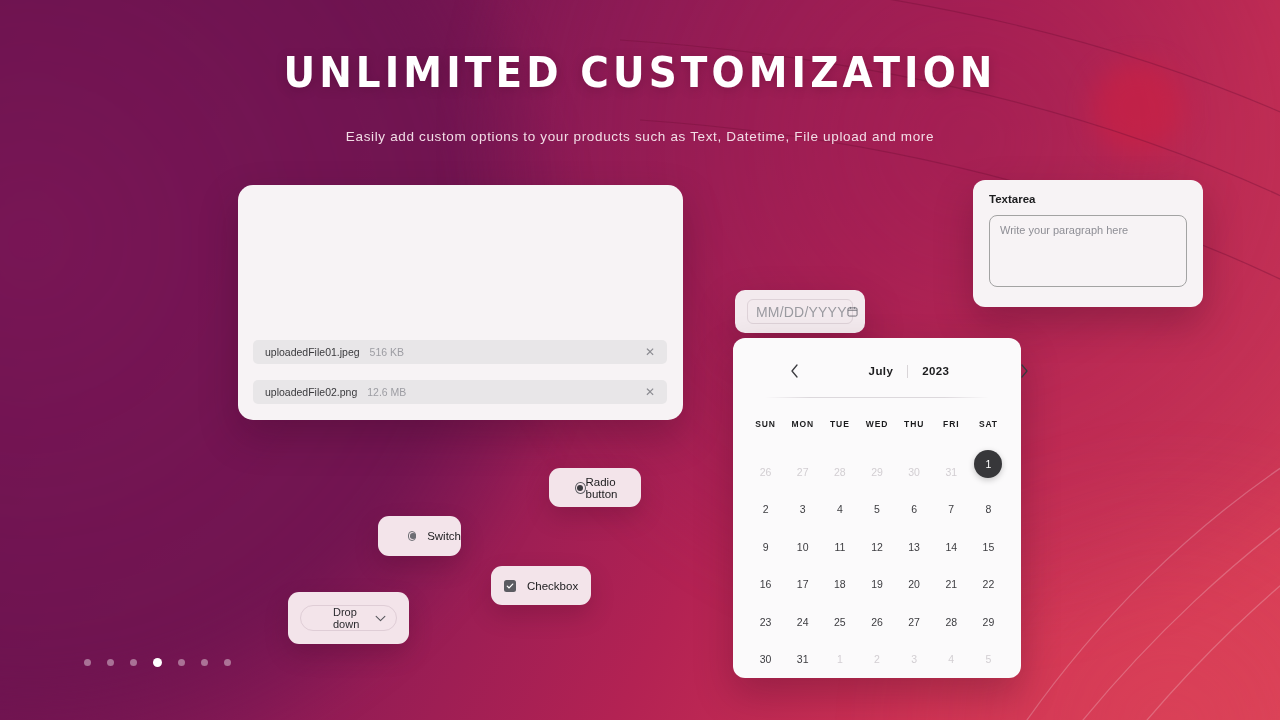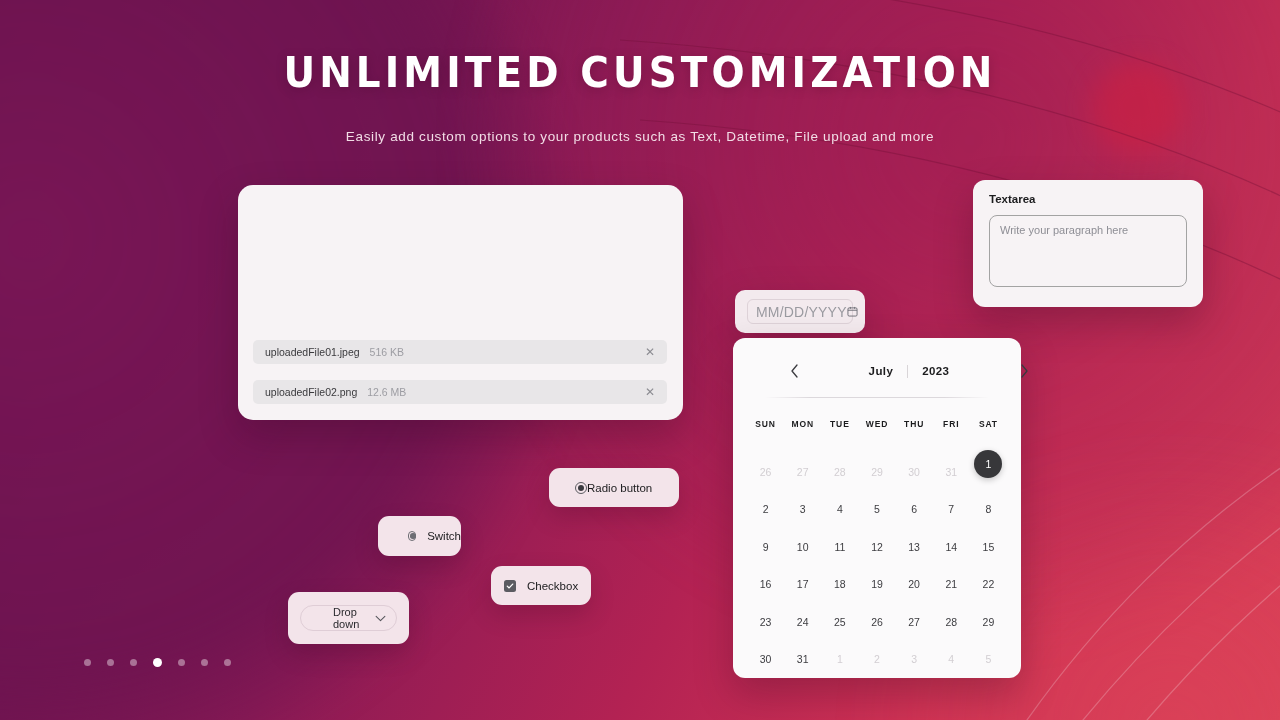--- a/index.html
+++ b/index.html
@@ -280,21 +280,21 @@
     background: #f3e4ea;
     border-radius: 11px;
     display: flex; align-items: center;
     box-shadow: 0 10px 24px rgba(52,6,32,0.20);
   }
   .pill-card .pill-label {
     color: #1c1c1e;
     font-size: 11.5px;
   }
   #switch-card  { left: 378px; top: 489px; width: 83px;  height: 40px; padding-left: 30px; gap: 11px; margin-top: 27px; }
-  #radio-card   { left: 549px; top: 468px; width: 130px; height: 39px; padding-left: 26px; }
+  #radio-card   { left: 549px; top: 468px; width: 92px; height: 39px; padding-left: 26px; }
   #checkbox-card{ left: 491px; top: 566px; width: 100px; height: 39px; padding-left: 13px; gap: 11px; }
   #dropdown-card{ left: 288px; top: 592px; width: 121px; height: 52px; }
 
   .switch-track {
     width: 17px; height: 10px; border-radius: 5px;
     border: 1.2px solid #6e6e74;
     position: relative;
   }
   .switch-knob {
     position: absolute; left: 1.3px; top: 1.3px;

